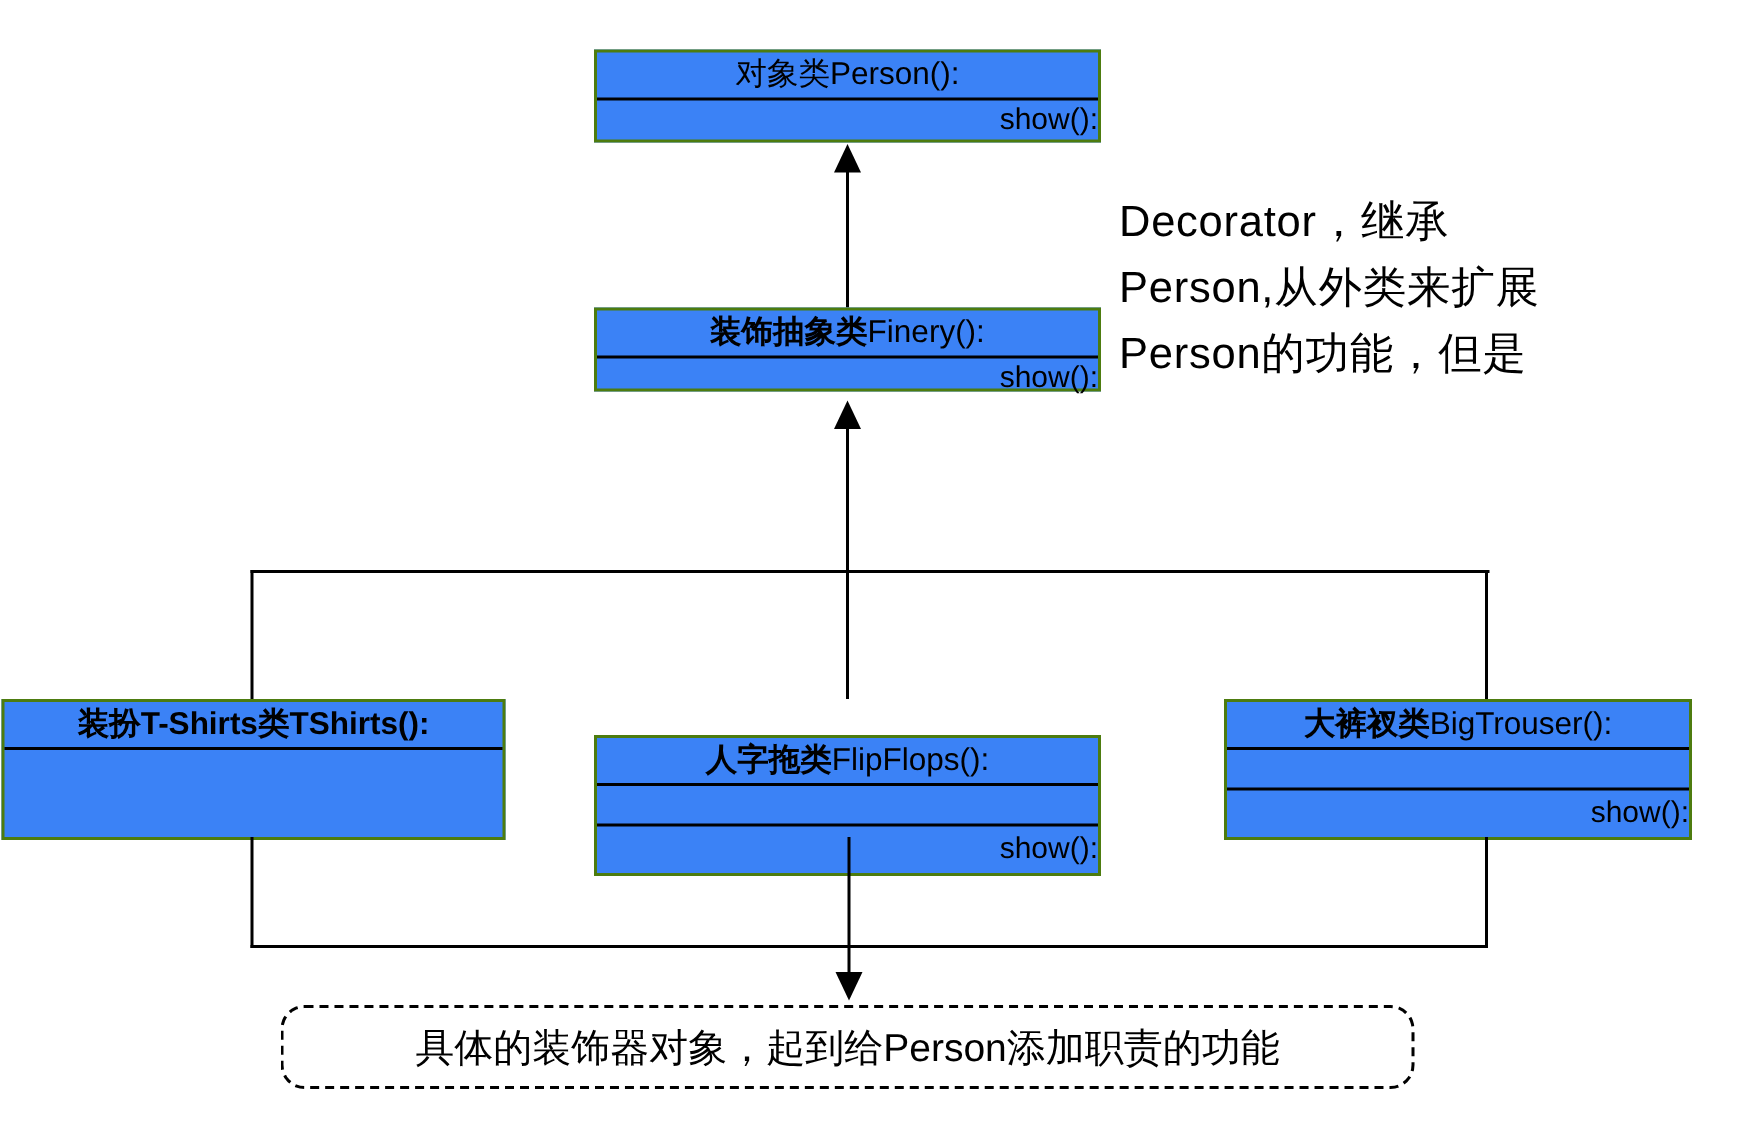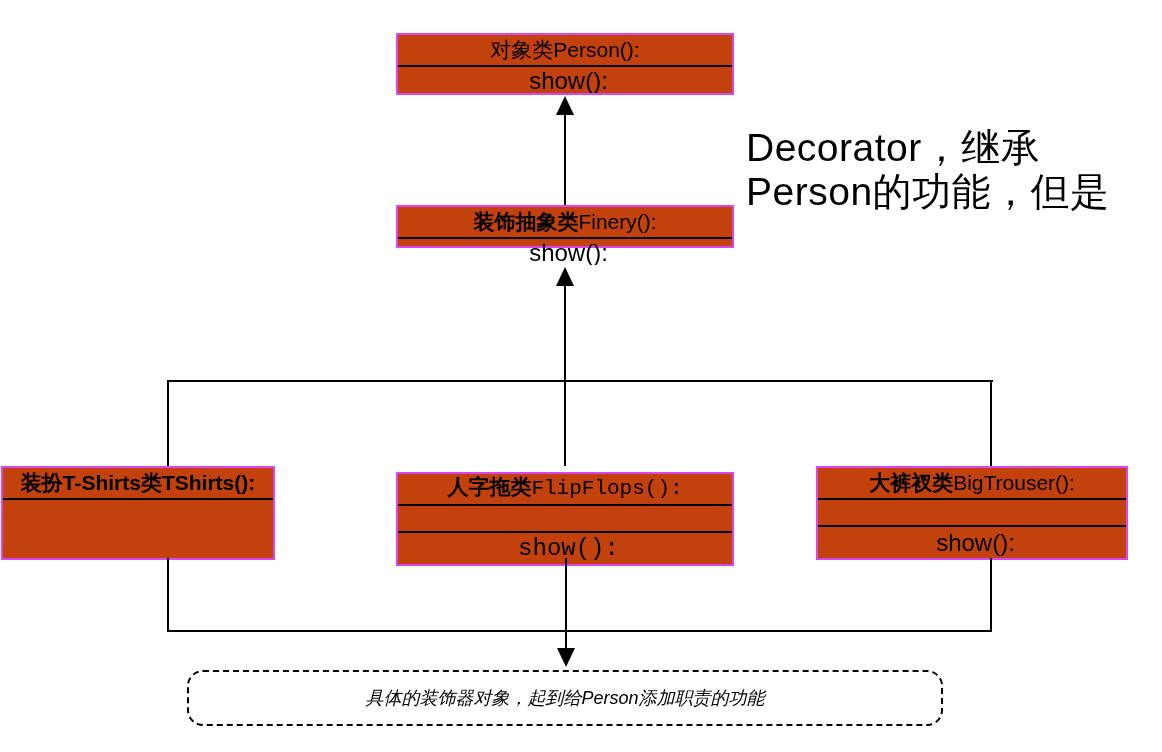--- a/index.html
+++ b/index.html
@@ -12,39 +12,39 @@
   #canvas {
     position: relative;
     width: 1162px;
     height: 752px;
     background: #ffffff;
     overflow: hidden;
   }
   
   .uml-box {
     position: absolute;
-    border: 2px solid #d946ef;
-    background: #c2410c;
+    border: 2px solid #4d7c0f;
+    background: #3b82f6;
     box-sizing: border-box;
   }
   .uml-row {
     box-sizing: border-box;
     overflow: hidden;
     white-space: nowrap;
   }
   .uml-title {
     text-align: center;
     font-size: 21px;
   }
   .uml-title .b { font-weight: 700; }
   .uml-method {
     border-top: 2px solid #000000;
-    text-align: center;
+    text-align: right;
     padding-left: 7px;
-    font-size: 24px;
+    font-size: 20px;
   }
   .uml-empty {
     border-top: 2px solid #000000;
   }
   
   .row-t { height: 30px; line-height: 29px; }
   .row-m2 { height: 28px; line-height: 27px; }
   
   .row-bt { height: 30px; line-height: 29px; }
   .row-be { height: 27px; }
@@ -67,84 +67,84 @@
     border-left: 9px solid transparent;
     border-right: 9px solid transparent;
     border-top: 19px solid #000000;
   }
   
   #annotation {
     position: absolute;
     left: 746px;
     top: 126px;
     width: 410px;
-    font-size: 39px;
+    font-size: 29px;
     line-height: 44px;
     letter-spacing: 0.5px;
   }
   
   #note-box {
     position: absolute;
     left: 187px;
     top: 670px;
     width: 756px;
     height: 56px;
     box-sizing: border-box;
     border: 2px dashed #000000;
     border-radius: 16px;
     background: #ffffff;
     text-align: center;
-    font-size: 18px;
+    font-size: 26px;
     line-height: 52px;
     white-space: nowrap;
-    font-style: italic;
   }
 </style>
 </head>
 <body>
 
 <div id="canvas">
 
   <div class="uml-box" style="left:396px; top:33px; width:338px; height:62px;">
     <div class="uml-row uml-title row-t">
       <span class="b"></span><span>对象类Person():</span>
     </div>
     <div class="uml-row uml-method row-m2">show():</div>
   </div>
 
   <div class="line" style="left:564px; top:99px; width:2px; height:106px;"></div>
   <div class="arrowhead-up" style="left:556px; top:96px;"></div>
 
-  <div class="uml-box" style="left:396px; top:205px; width:338px; height:43px;">
+  <div class="uml-box" style="left:396px; top:205px; width:338px; height:56px;">
     <div class="uml-row uml-title row-t">
       <span class="b">装饰抽象类</span><span>Finery():</span>
     </div>
     <div class="uml-row uml-method row-m2">show():</div>
   </div>
 
   <div id="annotation">
     <div>Decorator，继承</div>
+    <div>Person,从外类来扩展</div>
     <div>Person的功能，但是</div>
   </div>
 
   <div class="line" style="left:564px; top:272px; width:2px; height:194px;"></div>
   <div class="arrowhead-up" style="left:556px; top:267px;"></div>
 
   <div class="line" style="left:167px; top:380px; width:826px; height:2px;"></div>
   <div class="line" style="left:167px; top:380px; width:2px; height:86px;"></div>
   <div class="line" style="left:990px; top:380px; width:2px; height:86px;"></div>
 
-  <div class="uml-box" style="left:1px; top:466px; width:274px; height:94px;">
+  <div class="uml-box" style="left:1px; top:466px; width:336px; height:94px;">
     <div class="uml-row uml-title row-bt">
       <span class="b">装扮T-Shirts类TShirts():</span><span></span>
     </div>
     <div class="uml-row uml-empty row-be"></div>
   </div>
 
-  <div class="uml-box" style="left:396px; top:472px; width:338px; height:94px;font-family:Liberation Mono, monospace;">
+  <div class="uml-box" style="left:396px; top:490px; width:338px; height:94px;">
     <div class="uml-row uml-title row-bt">
       <span class="b">人字拖类</span><span>FlipFlops():</span>
     </div>
     <div class="uml-row uml-empty row-be"></div>
     <div class="uml-row uml-method row-bm">show():</div>
   </div>
 
   <div class="uml-box" style="left:816px; top:466px; width:312px; height:94px;">
     <div class="uml-row uml-title row-bt">
       <span class="b">大裤衩类</span><span>BigTrouser():</span>

